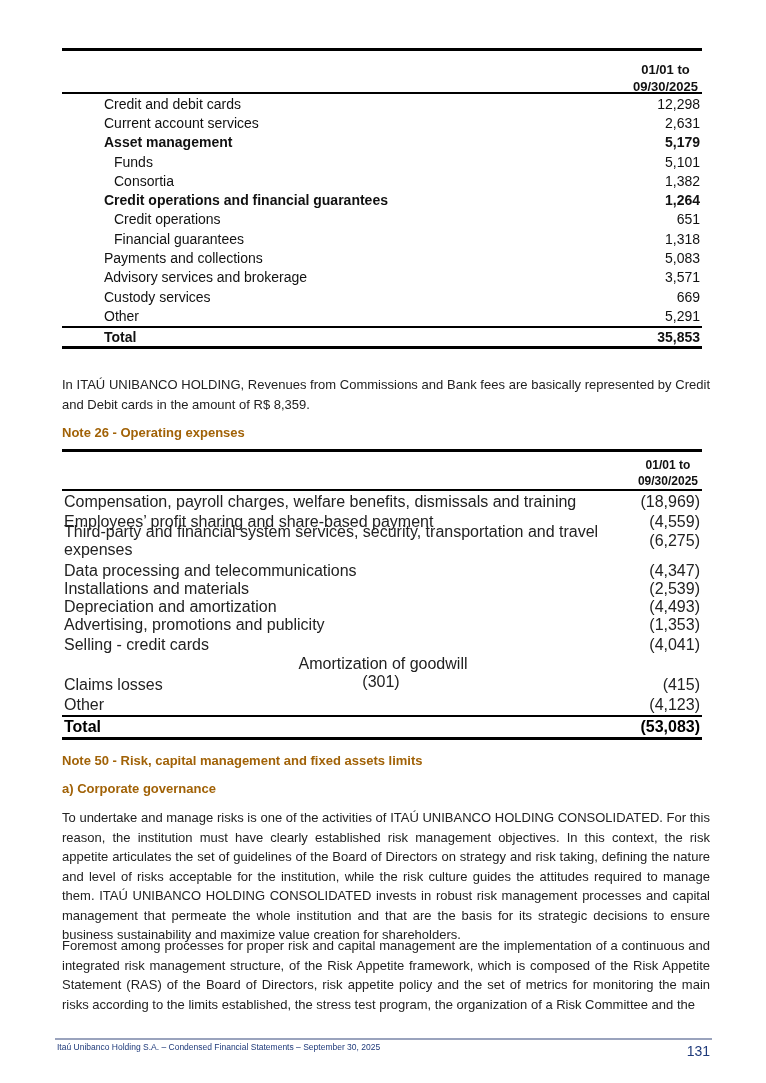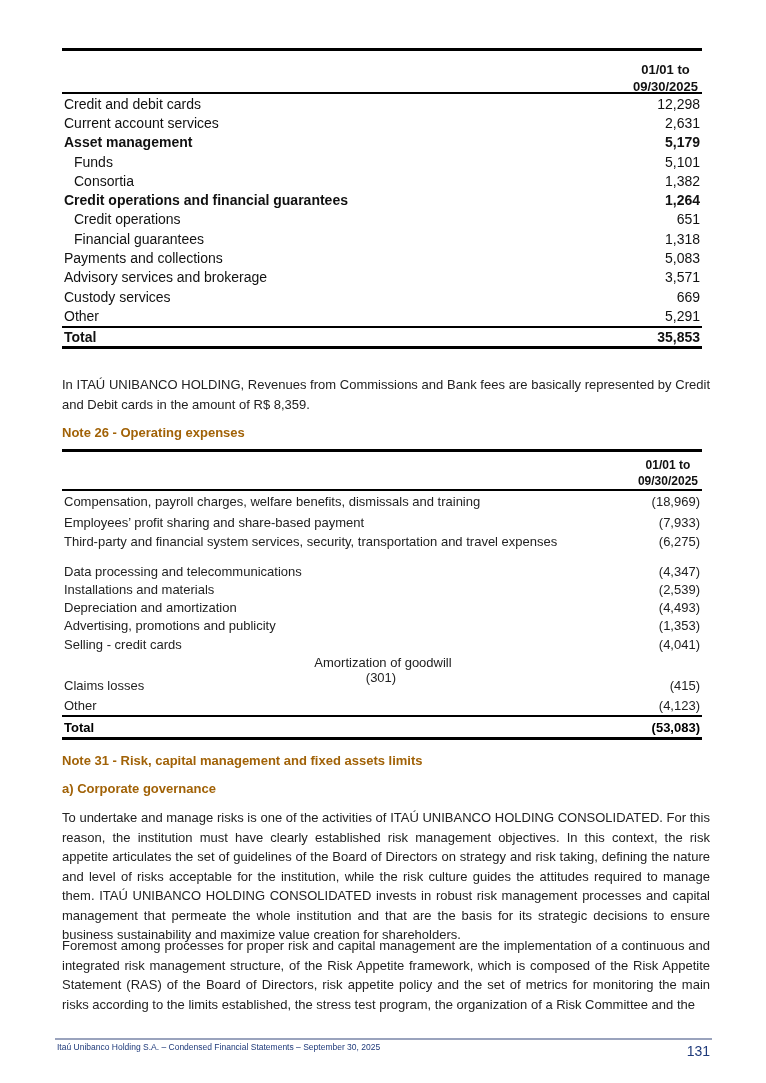--- a/index.html
+++ b/index.html
@@ -9,37 +9,37 @@
   }
   .page { position: absolute; left: 62px; top: 0; width: 648px; }
 
   
   .t1 { position: absolute; left: 0; top: 48px; width: 640px; }
   .t1 .rule-top { height: 3px; background: #000; }
   .t1 .hdr { height: 40px; position: relative; }
   .t1 .hdr .h { position: absolute; right: 4px; top: 10px; text-align: center; font-weight: bold; font-size: 13px; line-height: 17px; }
   .t1 .rule-mid { height: 2px; background: #000; margin-top: 1px; }
   .t1 .row { height: 19.3px; display: flex; justify-content: space-between; align-items: center; font-size: 14px; }
-  .t1 .row .lbl { padding-left: 2px; }
+  .t1 .row .lbl { padding-left: 2px; margin-left: 40px; }
   .t1 .row.sub .lbl { padding-left: 12px; }
   .t1 .row.bold { font-weight: bold; }
   .t1 .row .val { padding-right: 2px; }
   .t1 .rule-total-top { height: 2px; background: #000; }
   .t1 .rule-total-bot { height: 3px; background: #000; }
 
   .para { position: absolute; left: 0; width: 648px; font-size: 13px; line-height: 19.5px; text-align: justify; color: #222; }
   .heading { position: absolute; left: 0; font-size: 13px; font-weight: bold; color: #a16207; }
 
   
   .t2 { position: absolute; left: 0; top: 449px; width: 640px; }
   .t2 .rule-top { height: 3px; background: #000; }
   .t2 .hdr { height: 36px; position: relative; }
   .t2 .hdr .h { position: absolute; right: 4px; top: 5px; text-align: center; font-weight: bold; font-size: 12px; line-height: 16px; }
   .t2 .rule-mid { height: 2px; background: #000; margin-top: 1px; }
-  .t2 .row { display: flex; justify-content: space-between; align-items: center; font-size: 13px; color: #222; }
+  .t2 .row { display: flex; justify-content: space-between; align-items: center; font-size: 16px; color: #222; }
   .t2 .row .lbl { padding-left: 2px; }
   .t2 .row .val { padding-right: 2px; }
   .t2 .rule-total-top { height: 2px; background: #000; }
   .t2 .row.total { font-weight: bold; color: #000; height: 20px; }
   .t2 .rule-total-bot { height: 3px; background: #000; }
 
   .footer-rule { position: absolute; left: 55px; top: 1038px; width: 657px; height: 2px; background: #9aa3bd; }
   .footer-text { position: absolute; left: 57px; top: 1042px; font-size: 8.5px; color: #1f3a7a; }
   .footer-page { position: absolute; right: 56px; top: 1043px; font-size: 14px; color: #1f3a7a; }
 </style>
@@ -128,21 +128,21 @@
       </div>
     </div>
     <div class="rule-mid"></div>
     <div id="t2-rows">
         <div class="row" style="height: 21px;">
           <span class="lbl">Compensation,  payroll charges, welfare benefits, dismissals and training</span>
           <span class="val">(18,969)</span>
         </div>
         <div class="row" style="height: 20px;">
           <span class="lbl">Employees’ profit sharing and  share-based payment</span>
-          <span class="val">(7,933)</span>
+          <span class="val">(4,559)</span>
         </div>
         <div class="row" style="height: 18px;">
           <span class="lbl">Third-party and financial system services, security, transportation and travel expenses</span>
           <span class="val">(6,275)</span>
         </div>
         <div class="row" style="height: 18px; margin-top: 12px;">
           <span class="lbl">Data processing and telecommunications</span>
           <span class="val">(4,347)</span>
         </div>
         <div class="row" style="height: 18px;">
@@ -175,21 +175,21 @@
         </div>
       </div>
     <div class="rule-total-top"></div>
     <div class="row total">
       <span class="lbl">Total</span>
       <span class="val">(53,083)</span>
     </div>
     <div class="rule-total-bot"></div>
   </div>
 
-  <div class="heading" style="top:753px">Note 31 - Risk, capital management and fixed assets limits</div>
+  <div class="heading" style="top:753px">Note 50 - Risk, capital management and fixed assets limits</div>
   <div class="heading" style="top:781px">a) Corporate governance</div>
 
   <div class="para" style="top:808px">To undertake and manage risks is one of the activities of ITAÚ UNIBANCO HOLDING CONSOLIDATED. For this reason, the institution must have clearly established risk management objectives. In this context, the risk appetite articulates the set of guidelines of the Board of Directors on strategy and risk taking, defining the nature and level of risks acceptable for the institution, while the risk culture guides the attitudes required to manage them. ITAÚ UNIBANCO HOLDING CONSOLIDATED invests in robust risk management processes and capital management that permeate the whole institution and that are the basis for its strategic decisions to ensure business sustainability and maximize value creation for shareholders.</div>
   <div class="para" style="top:936px">Foremost among processes for proper risk and capital management are the implementation of a continuous and integrated risk management structure, of the Risk Appetite framework, which is composed of the Risk Appetite Statement (RAS) of the Board of Directors, risk appetite policy and the set of metrics for monitoring the main risks according to the limits established, the stress test program, the organization of a Risk Committee and the</div>
 </div>
 
 <div class="footer-rule"></div>
 <div class="footer-text">Itaú Unibanco Holding S.A. – Condensed Financial Statements – September 30, 2025</div>
 <div class="footer-page">131</div>
 

